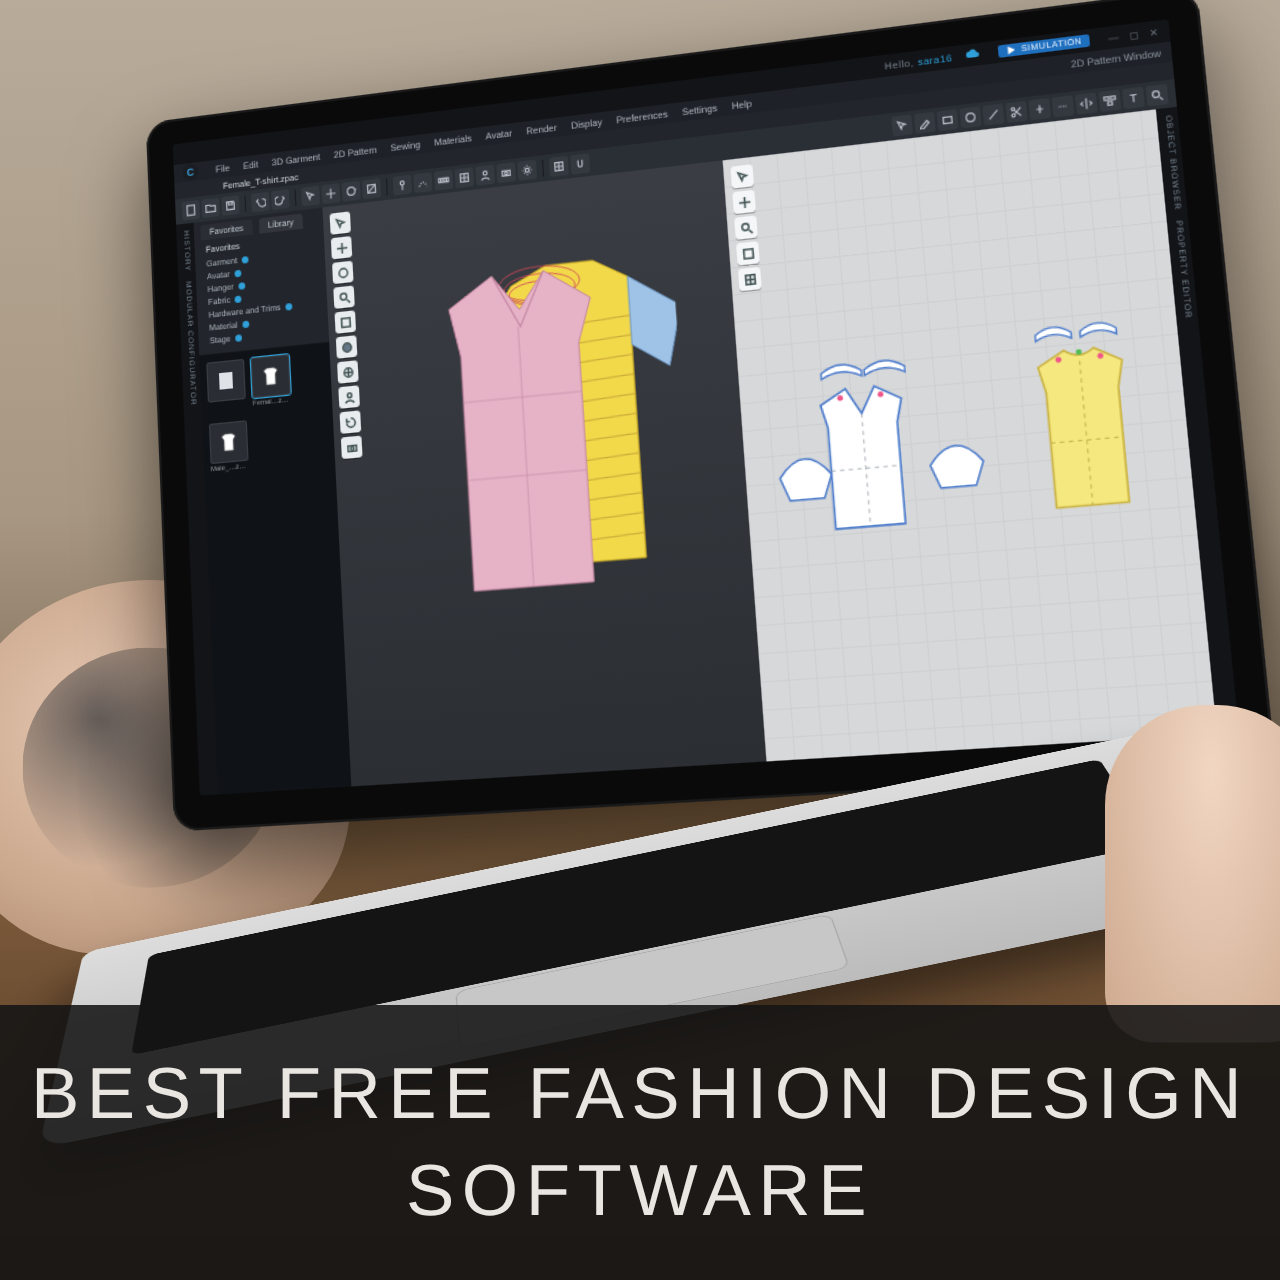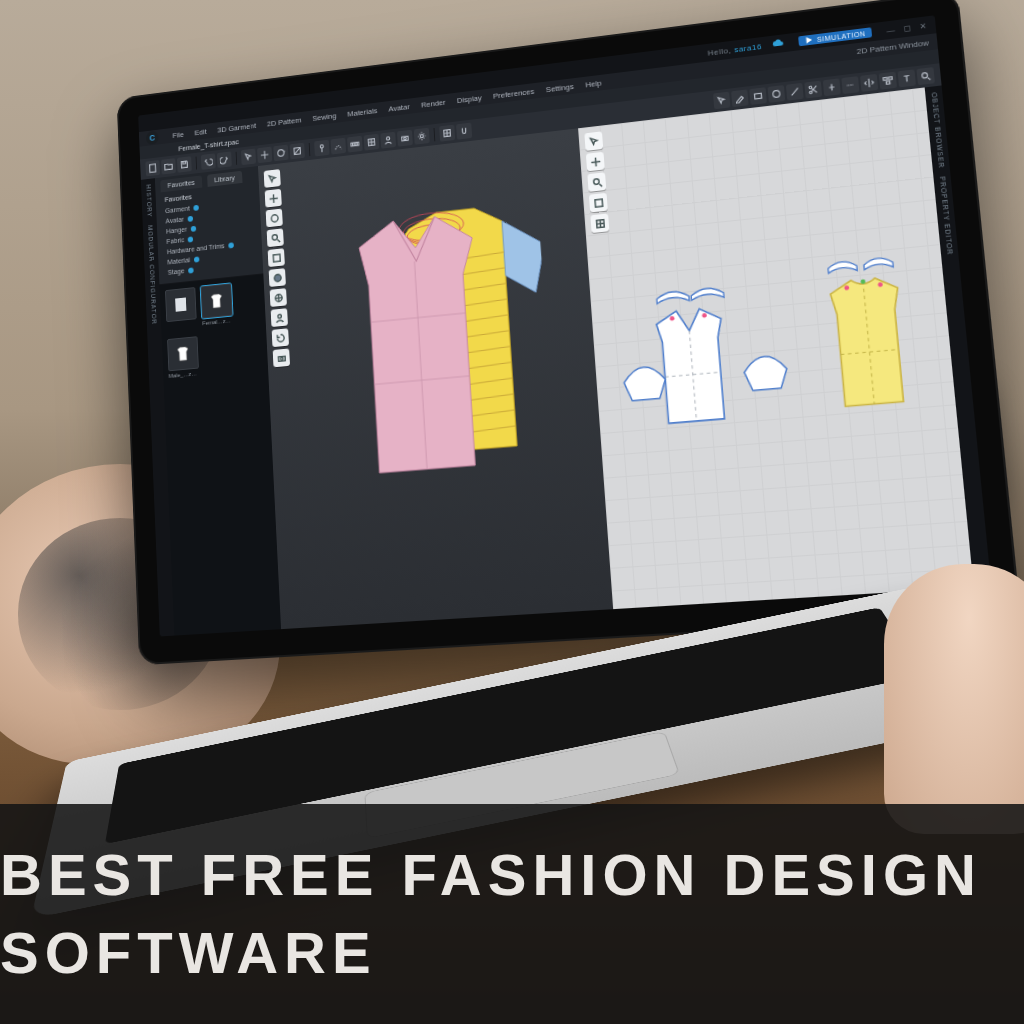--- a/index.html
+++ b/index.html
@@ -1,21 +1,21 @@
 <!DOCTYPE html>
 <html><head>
 <meta charset="utf-8">
 <style>
   * { margin: 0; padding: 0; box-sizing: border-box; }
   html, body { width: 1024px; height: 1024px; overflow: hidden; font-family: Arial, sans-serif; background:#222; }
   .scene { position: absolute; inset: 0; background: linear-gradient(180deg,#b8ab9a 0%,#a89782 40%,#6d5a45 70%,#4a3a2a 100%); }
   
   .desk { position:absolute; bottom:0; left:0; right:0; height:440px; background:linear-gradient(180deg,#8a6a47 0%,#6a4a2e 60%,#4a3320 100%); }
   .caption-bar { position:absolute; left:0; right:0; bottom:0; height:220px; background:rgba(20,20,20,0.88); display:flex; align-items:center; justify-content:center; }
-  .caption-text { color:#e9e6e2; font-size:58px; letter-spacing:6px; text-align:left; line-height:1.35; font-weight:700; }
+  .caption-text { color:#e9e6e2; font-size:58px; letter-spacing:6px; text-align:center; line-height:1.35; font-weight:400; }
 
   
   .laptop { position:absolute; top:38px; left:96px; width:880px; height:600px;
             transform: perspective(1700px) rotateX(6deg) rotateY(-12deg) rotateZ(-4deg);
             transform-origin: 50% 50%; }
   .screen-bezel { position:absolute; inset:0; background:#0a0a0a; border-radius:22px; padding:22px 24px 28px 24px; box-shadow:0 30px 70px rgba(0,0,0,.55), inset 0 0 0 2px #1a1a1a; }
   .screen { position:absolute; top:22px; left:24px; right:24px; bottom:28px; background:#1b1e23; border-radius:4px; overflow:hidden; color:#aeb4bd; font-size:8px; }
   .kb { position:absolute; top:600px; left:40px; width:940px; height:280px;
         transform: perspective(1700px) rotateX(58deg) rotateY(-10deg) rotateZ(-6deg);
         background:linear-gradient(180deg,#dcdcdc,#bcbcbc); border-radius:14px 14px 24px 24px; box-shadow:0 40px 60px rgba(0,0,0,.5);}

